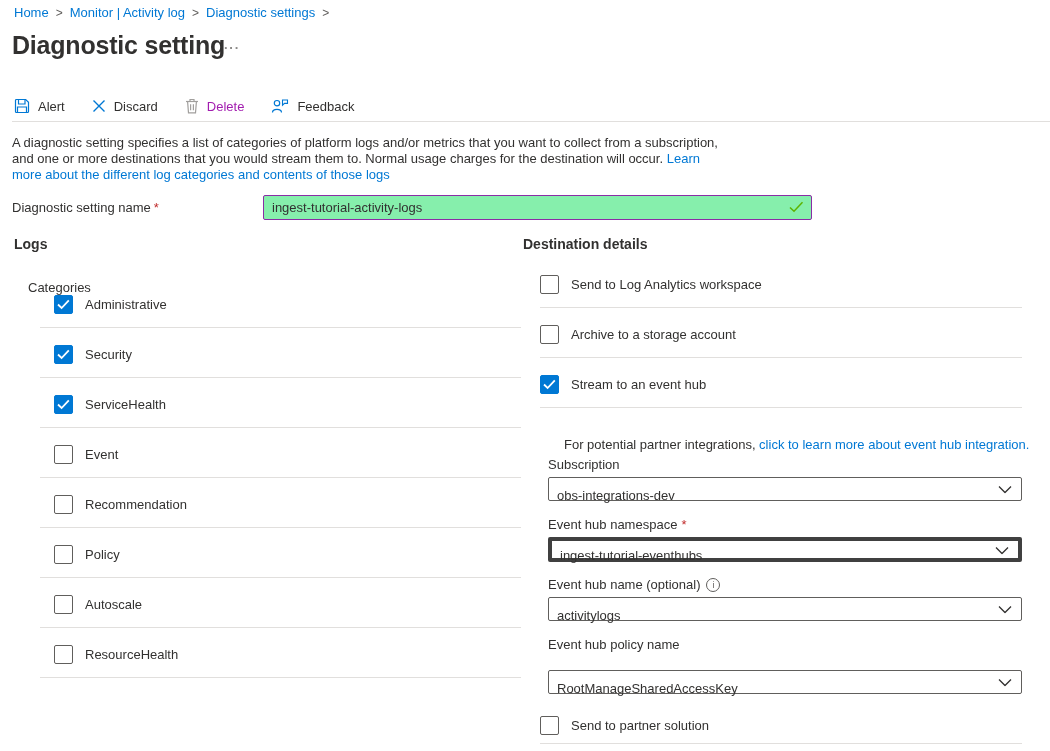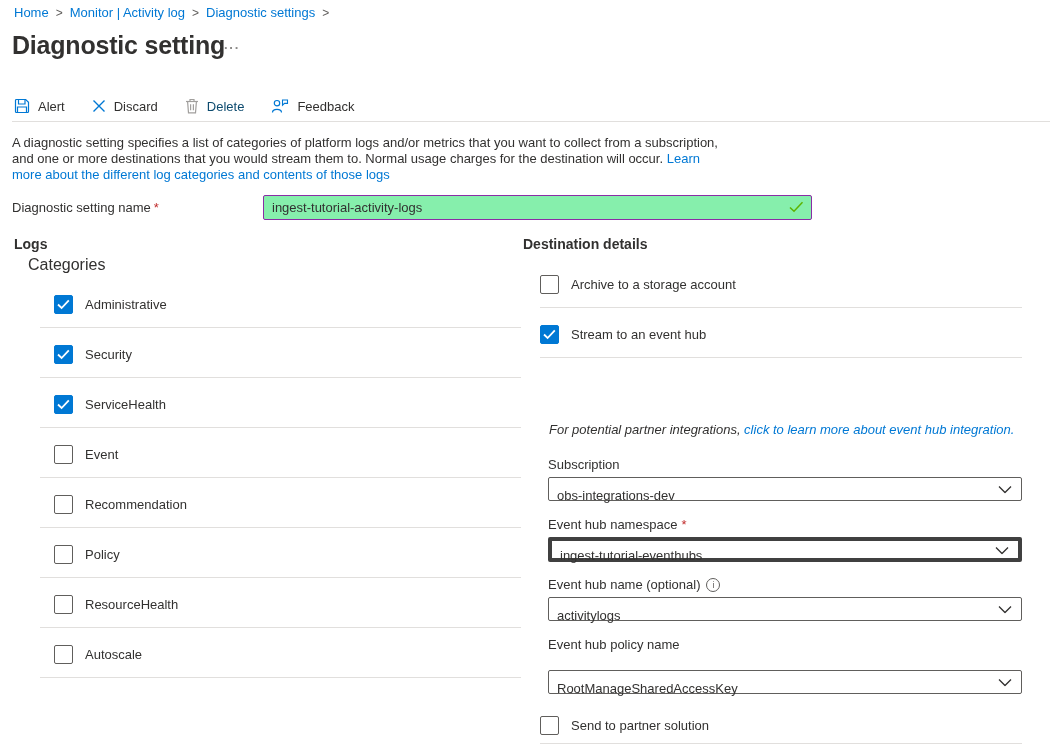--- a/index.html
+++ b/index.html
@@ -12,37 +12,37 @@
   .crumb{color:#0078d4;cursor:pointer;}
   .crumb-sep{color:#605e5c;font-size:12px;}
 
   
   .page-title{left:12px;top:31px;font-size:25px;font-weight:700;color:#323130;letter-spacing:-0.2px;}
   .title-ellipsis{left:224px;top:40px;font-size:13px;font-weight:700;color:#8a8886;letter-spacing:1px;cursor:pointer;}
 
   
   .toolbar{left:14px;top:93px;height:26px;display:flex;align-items:center;gap:27px;font-size:13px;}
   .tb-btn{display:flex;align-items:center;gap:8px;color:#323130;cursor:pointer;white-space:nowrap;}
-  .tb-btn.disabled{color:#0c4a6e;cursor:default;}
+  .tb-btn.disabled{color:#a21caf;cursor:default;}
   .rule{left:12px;right:0;top:121px;height:1px;background:#e1dfdd;}
 
   
   .desc{left:12px;top:135px;width:716px;font-size:13px;line-height:16px;color:#323130;}
   .link{color:#0078d4;cursor:pointer;text-decoration:none;}
 
   
   .name-label{left:12px;top:200px;font-size:13px;}
   .req{color:#c02b2b;margin-left:3px;}
   .name-input{left:263px;top:195px;width:549px;height:25px;box-sizing:border-box;border:1px solid #8a2da5;border-radius:2px;background:#86efac;padding:0 30px 0 8px;font-size:13px;color:#323130;font-family:"Liberation Sans","DejaVu Sans",sans-serif;outline:none;}
   .valid-check{left:789px;top:201px;}
 
   
   .section-heading{font-size:14px;font-weight:700;color:#323130;}
   .logs-heading{left:14px;top:236px;}
-  .categories-label{left:28px;top:256px;font-size:16px;}
+  .categories-label{left:28px;top:280px;font-size:13px;}
   .dest-heading{left:523px;top:236px;}
 
   
   .cat-list{left:40px;top:286px;width:481px;}
   .dest-list{left:540px;top:266px;width:482px;}
   .cbrow{position:relative;height:50px;}
   .cbrow-inner{position:absolute;left:0;top:9px;display:flex;align-items:center;gap:12px;cursor:pointer;}
   .cat-list .cbrow-inner{left:14px;}
   .cbrow .divider{position:absolute;left:0;right:0;top:41px;height:1px;background:#e1dfdd;}
   .cb{width:19px;height:19px;box-sizing:border-box;border:1px solid #605e5c;border-radius:2px;background:#fff;display:flex;align-items:center;justify-content:center;flex:none;}
@@ -189,57 +189,64 @@
     <div class="cbrow">
       <div class="cbrow-inner">
         <span class="cb"></span>
         <span class="cb-label">Policy</span>
       </div>
       <div class="divider"></div>
     </div>
     <div class="cbrow">
       <div class="cbrow-inner">
         <span class="cb"></span>
+        <span class="cb-label">Autoscale</span>
+      </div>
+      <div class="divider"></div>
+    </div>
+    <div class="cbrow">
+      <div class="cbrow-inner">
+        <span class="cb"></span>
         <span class="cb-label">ResourceHealth</span>
       </div>
       <div class="divider"></div>
     </div>
-    <div class="cbrow">
-      <div class="cbrow-inner">
-        <span class="cb"></span>
-        <span class="cb-label">Autoscale</span>
-      </div>
-      <div class="divider"></div>
-    </div>
   </div>
 
   <div class="abs section-heading dest-heading">Destination details</div>
 
   <div class="abs dest-list">
     <div class="cbrow">
       <div class="cbrow-inner">
         <span class="cb"></span>
+        <span class="cb-label">Send to Log Analytics workspace</span>
+      </div>
+      <div class="divider"></div>
+    </div>
+    <div class="cbrow">
+      <div class="cbrow-inner">
+        <span class="cb"></span>
         <span class="cb-label">Archive to a storage account</span>
       </div>
       <div class="divider"></div>
     </div>
     <div class="cbrow">
       <div class="cbrow-inner">
         <span class="cb checked">
             <svg width="13" height="11" viewBox="0 0 13 11" fill="none" stroke="#ffffff" stroke-width="1.8">
               <path d="M1 5.5 L4.6 9 L11.8 1.4"></path>
             </svg>
           </span>
         <span class="cb-label">Stream to an event hub</span>
       </div>
       <div class="divider"></div>
     </div>
   </div>
 
-  <p class="abs partner-note" style="margin:1px;font-style:italic;"><span>For potential partner integrations, </span><a class="link">click to learn more about event hub integration.</a></p>
+  <p class="abs partner-note" style="margin:16px;"><span>For potential partner integrations, </span><a class="link">click to learn more about event hub integration.</a></p>
 
   <div class="field-label" style="top:457px;">
       <span>Subscription</span>
     </div>
   <div class="dd" style="top:477px;">
     <span>obs-integrations-dev</span>
     <span class="chev"><svg width="14" height="8" viewBox="0 0 14 8" fill="none" stroke="#323130" stroke-width="1.3">
           <path d="M1 1 L7 7 L13 1"></path>
         </svg></span>
   </div>

